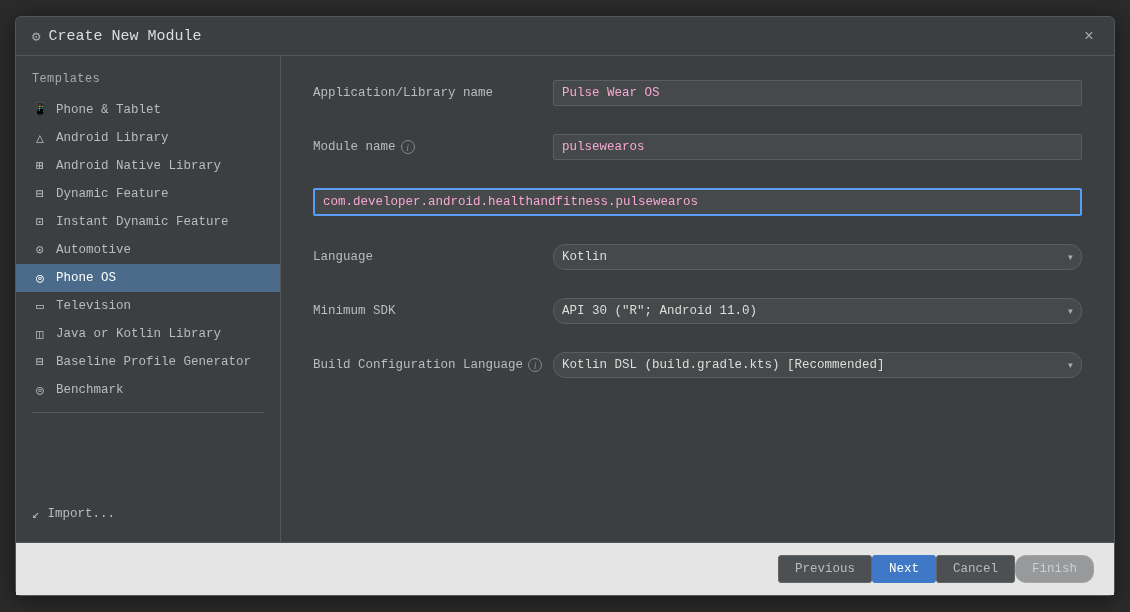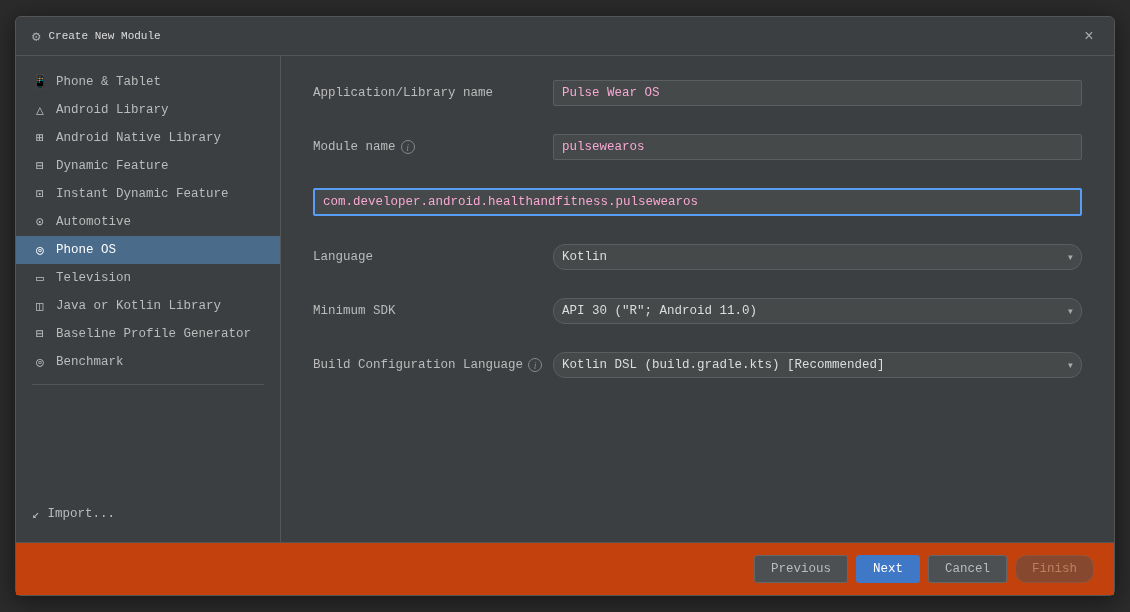--- a/index.html
+++ b/index.html
@@ -39,21 +39,21 @@
       display: flex;
       align-items: center;
       gap: 8px;
     }
     .title-icon {
       color: #aaa;
       font-size: 14px;
     }
     .title-text {
       color: #ddd;
-      font-size: 11px;
+      font-size: 15px;
       font-weight: normal;
     }
     .close-btn {
       width: 18px;
       height: 18px;
       background: none;
       border: none;
       color: #aaa;
       cursor: pointer;
       font-size: 16px;
@@ -193,23 +193,22 @@
       color: #aaa;
       pointer-events: none;
       font-size: 12px;
     }
     .footer {
       display: flex;
       align-items: center;
       justify-content: flex-end;
       padding: 12px 20px;
       border-top: 1px solid #555;
-      gap: 8px;
-      flex-shrink: 0;
-      background: #c2410c;
+      flex-shrink: 0;
+      background: #e5e5e5;
     }
     .btn {
       padding: 6px 16px;
       border-radius: 3px;
       font-size: 12.5px;
       font-family: 'Courier New', Courier, monospace;
       cursor: pointer;
       border: 1px solid #666;
       background: #4c5052;
       color: #bbb;
@@ -234,20 +233,21 @@
     <div class="title-bar-left">
       <span class="title-icon">⚙</span>
       <span class="title-text">Create New Module</span>
     </div>
     <button class="close-btn">×</button>
   </div>
 
   <div class="content-area">
 
     <div class="sidebar">
+      <div class="sidebar-section-label">Templates</div>
 
       <div class="sidebar-item">
         <span class="icon">📱</span>
         <span>Phone &amp; Tablet</span>
       </div>
       <div class="sidebar-item">
         <span class="icon">△</span>
         <span>Android Library</span>
       </div>
       <div class="sidebar-item">

